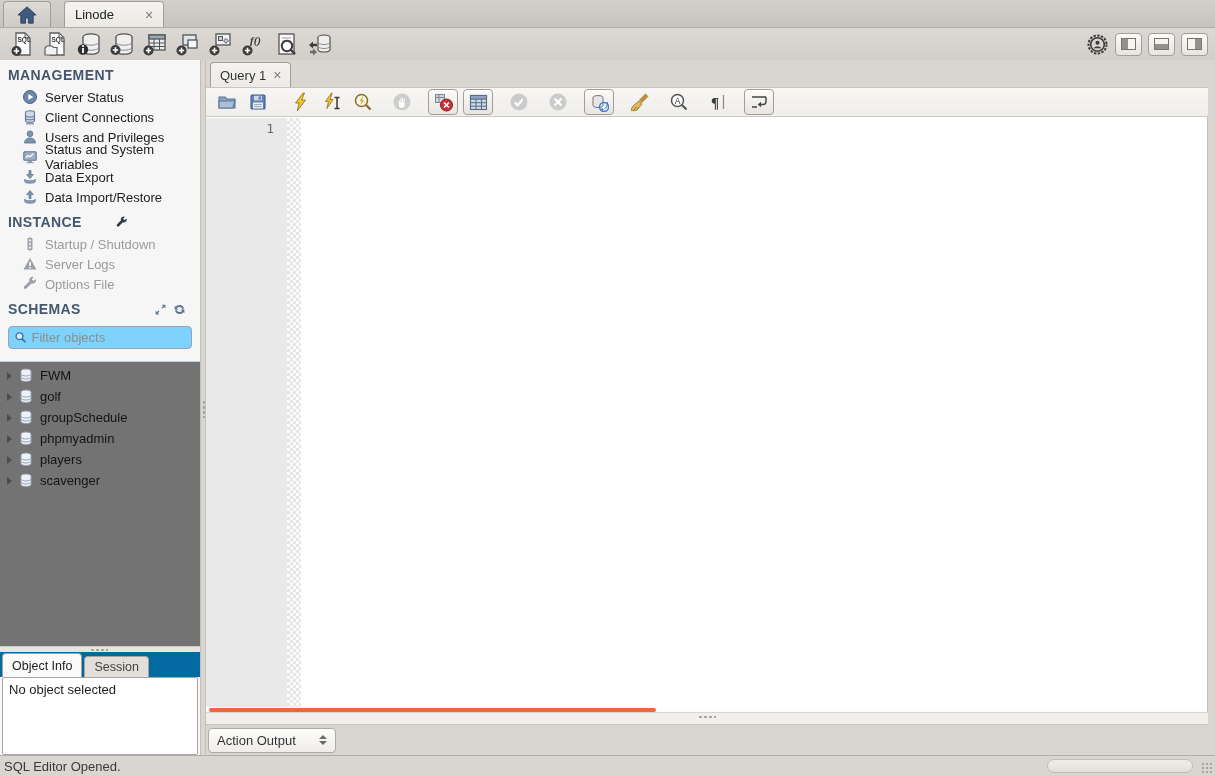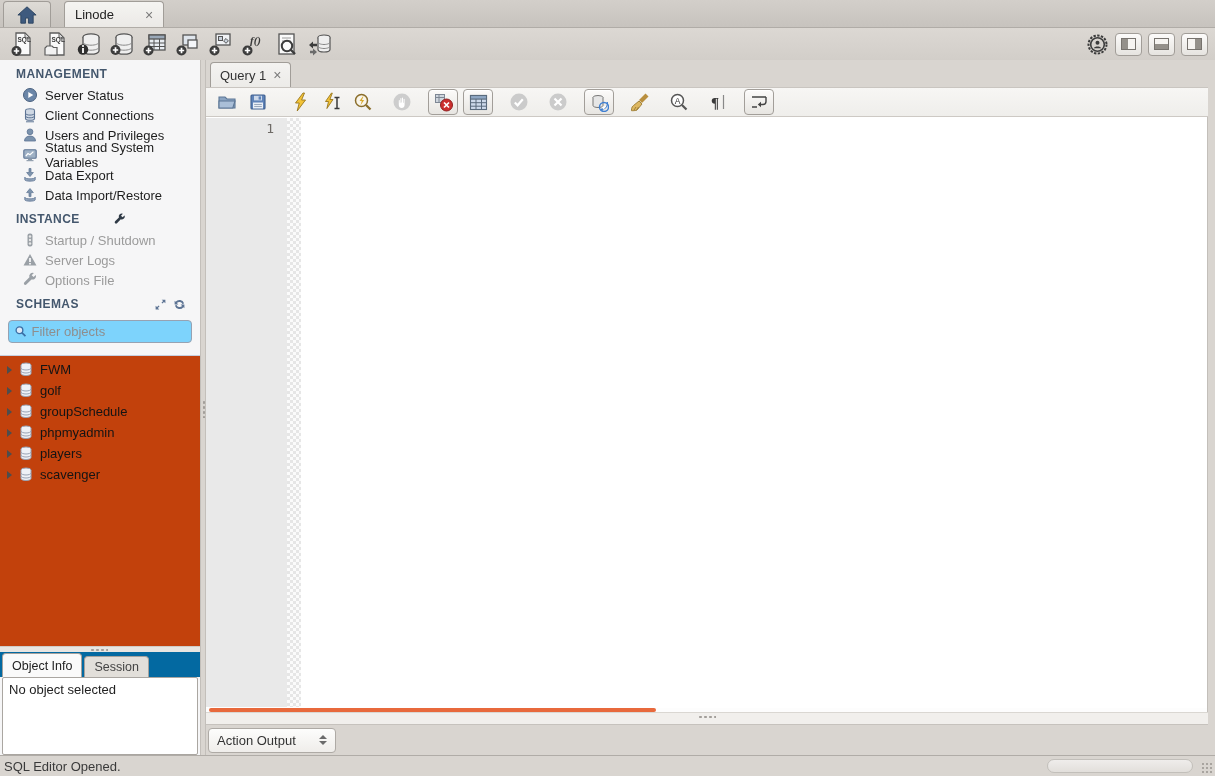--- a/index.html
+++ b/index.html
@@ -30,22 +30,22 @@
   .pt-left  .pt-fill { left:0; top:0; bottom:0; width:6px; }
   .pt-bottom.pt-inner .pt-fill { left:0; right:0; bottom:0; height:5px; }
   .pt-right .pt-fill { right:0; top:0; bottom:0; width:6px; }
   
   .content { position:absolute; top:60px; left:0; right:7px; bottom:21px; display:flex; }
   
   .sidebar { width:200px; background:#f6f6f7; display:flex; flex-direction:column; }
   .v-split { width:6px; background:#d9d5d0; border-left:1px solid #c3bfba;
     border-right:1px solid #c3bfba; position:relative; }
   .v-split .dots-v { position:absolute; top:340px; left:1px; }
-  .sec-head { font-size:12px; font-weight:bold; color:#44576d; letter-spacing:.4px;
-    padding:7px 8px 4px 16px; display:flex; align-items:center; }
+  .sec-head { font-size:14px; font-weight:bold; color:#44576d; letter-spacing:.4px;
+    padding:7px 8px 4px 8px; display:flex; align-items:center; }
   .sb-item { display:flex; align-items:center; height:20px; padding-left:22px; color:#1d1d1d; }
   .sb-item .sbi { margin-right:7px; flex:none; }
   .sb-item.disabled { color:#9b9b9b; }
   .hd-icons { margin-left:auto; display:flex; gap:6px; padding-right:6px; }
   .filter-box { margin:5px 8px 12px 8px; height:23px; border:1px solid #97a2b2; border-radius:4px;
     background:#7dd3fc; display:flex; align-items:center; padding:0 5px; }
   .filter-box input { border:none; outline:none; font-size:13px; color:#333; width:100%;
     font-family:"Liberation Sans",sans-serif; background:transparent; }
   .filter-box input::placeholder { color:#8e8e8e; }
   .tree { flex:1; background:#dbe3f1; border-top:1px solid #c6cfdf; padding-top:3px; overflow:hidden; }
@@ -347,21 +347,21 @@
         </span>
       </div>
       <div class="filter-box">
         <svg width="15" height="15" viewBox="0 0 16 16" style="margin-right:4px">
           <circle cx="6.5" cy="6.5" r="4" fill="#dce9f7" stroke="#3a6ea5" stroke-width="1.6"></circle>
           <path d="M9.6 9.6l4 4" stroke="#3a6ea5" stroke-width="2"></path>
         </svg>
         <input type="text" value="" placeholder="Filter objects" style="">
       </div>
 
-      <div class="tree" style="background: #c2410c;">
+      <div class="tree" style="background: #737373;">
         <div class="tree-item">
           <span class="tri"></span>
           <svg width="14" height="15" viewBox="0 0 14 15">
             <ellipse cx="7" cy="3" rx="5" ry="2" fill="#eef1f7" stroke="#99a3b5" stroke-width="1"></ellipse>
             <path d="M2 3v8.5c0 1.1 2.2 2 5 2s5-.9 5-2V3" fill="#eef1f7" stroke="#99a3b5" stroke-width="1"></path>
             <path d="M2 6c0 1.1 2.2 2 5 2s5-.9 5-2M2 9c0 1.1 2.2 2 5 2s5-.9 5-2" fill="none" stroke="#99a3b5" stroke-width="1"></path>
           </svg>
           <span>FWM</span>
         </div>
         <div class="tree-item">

